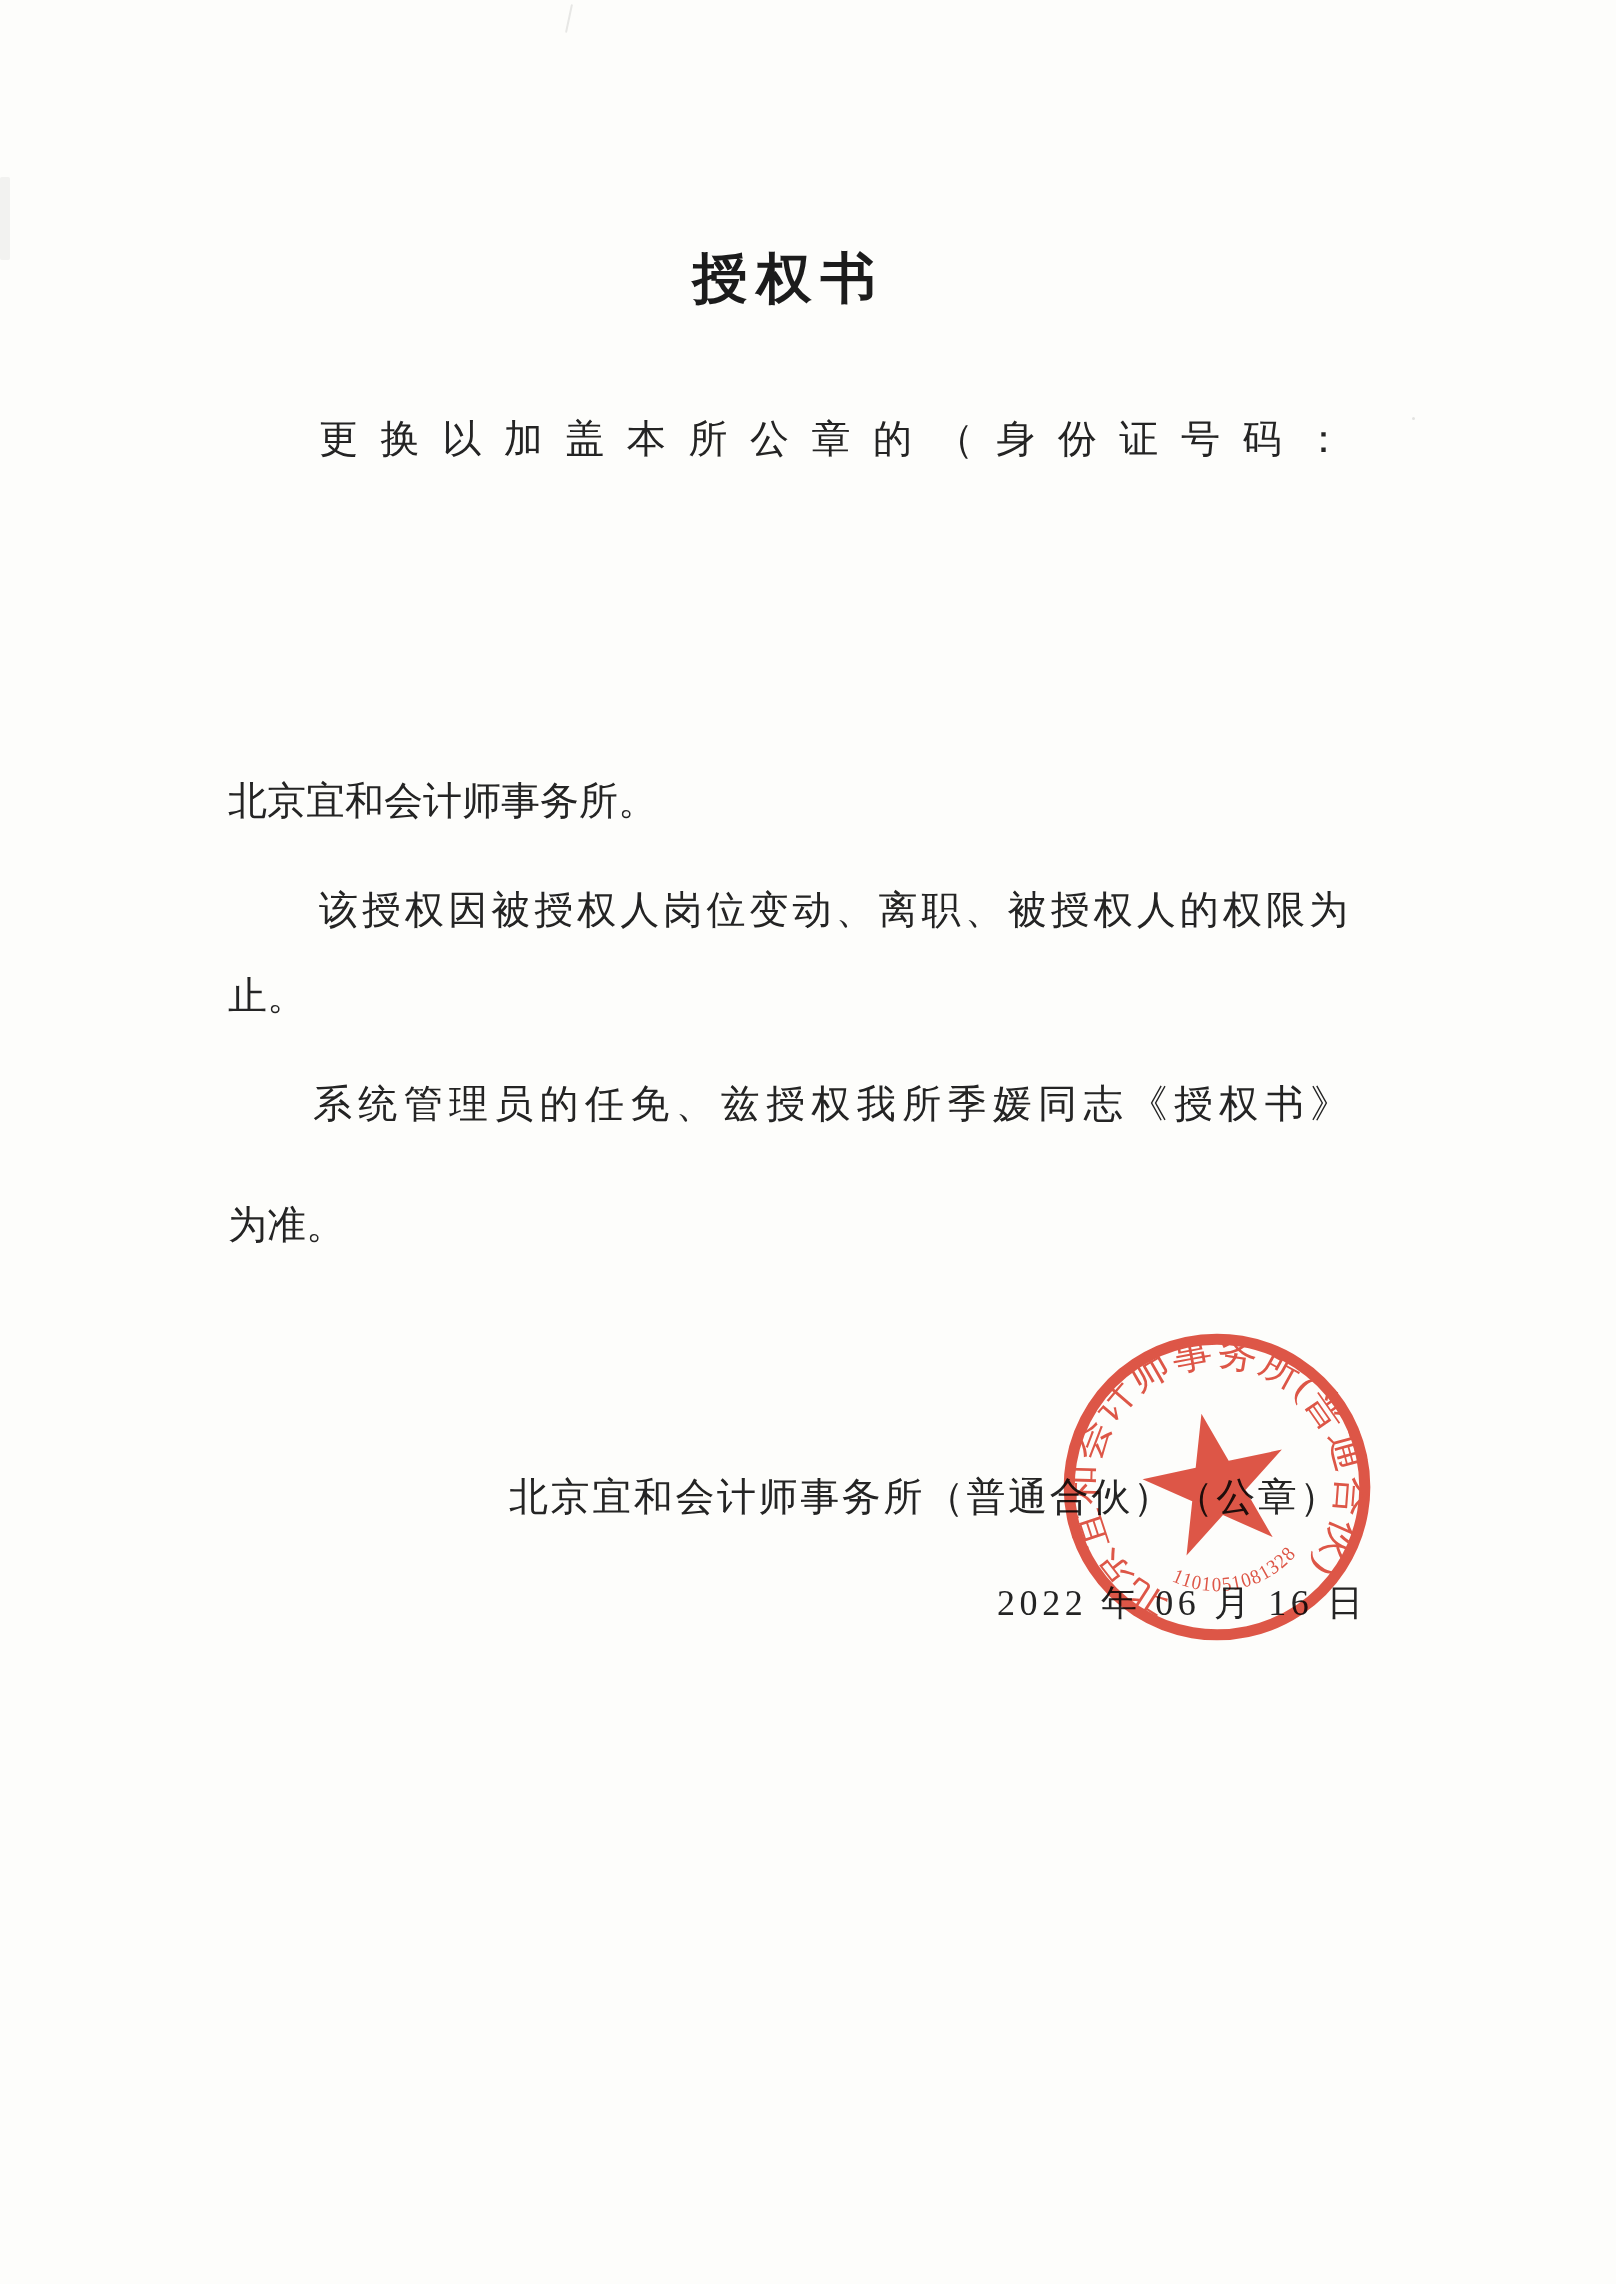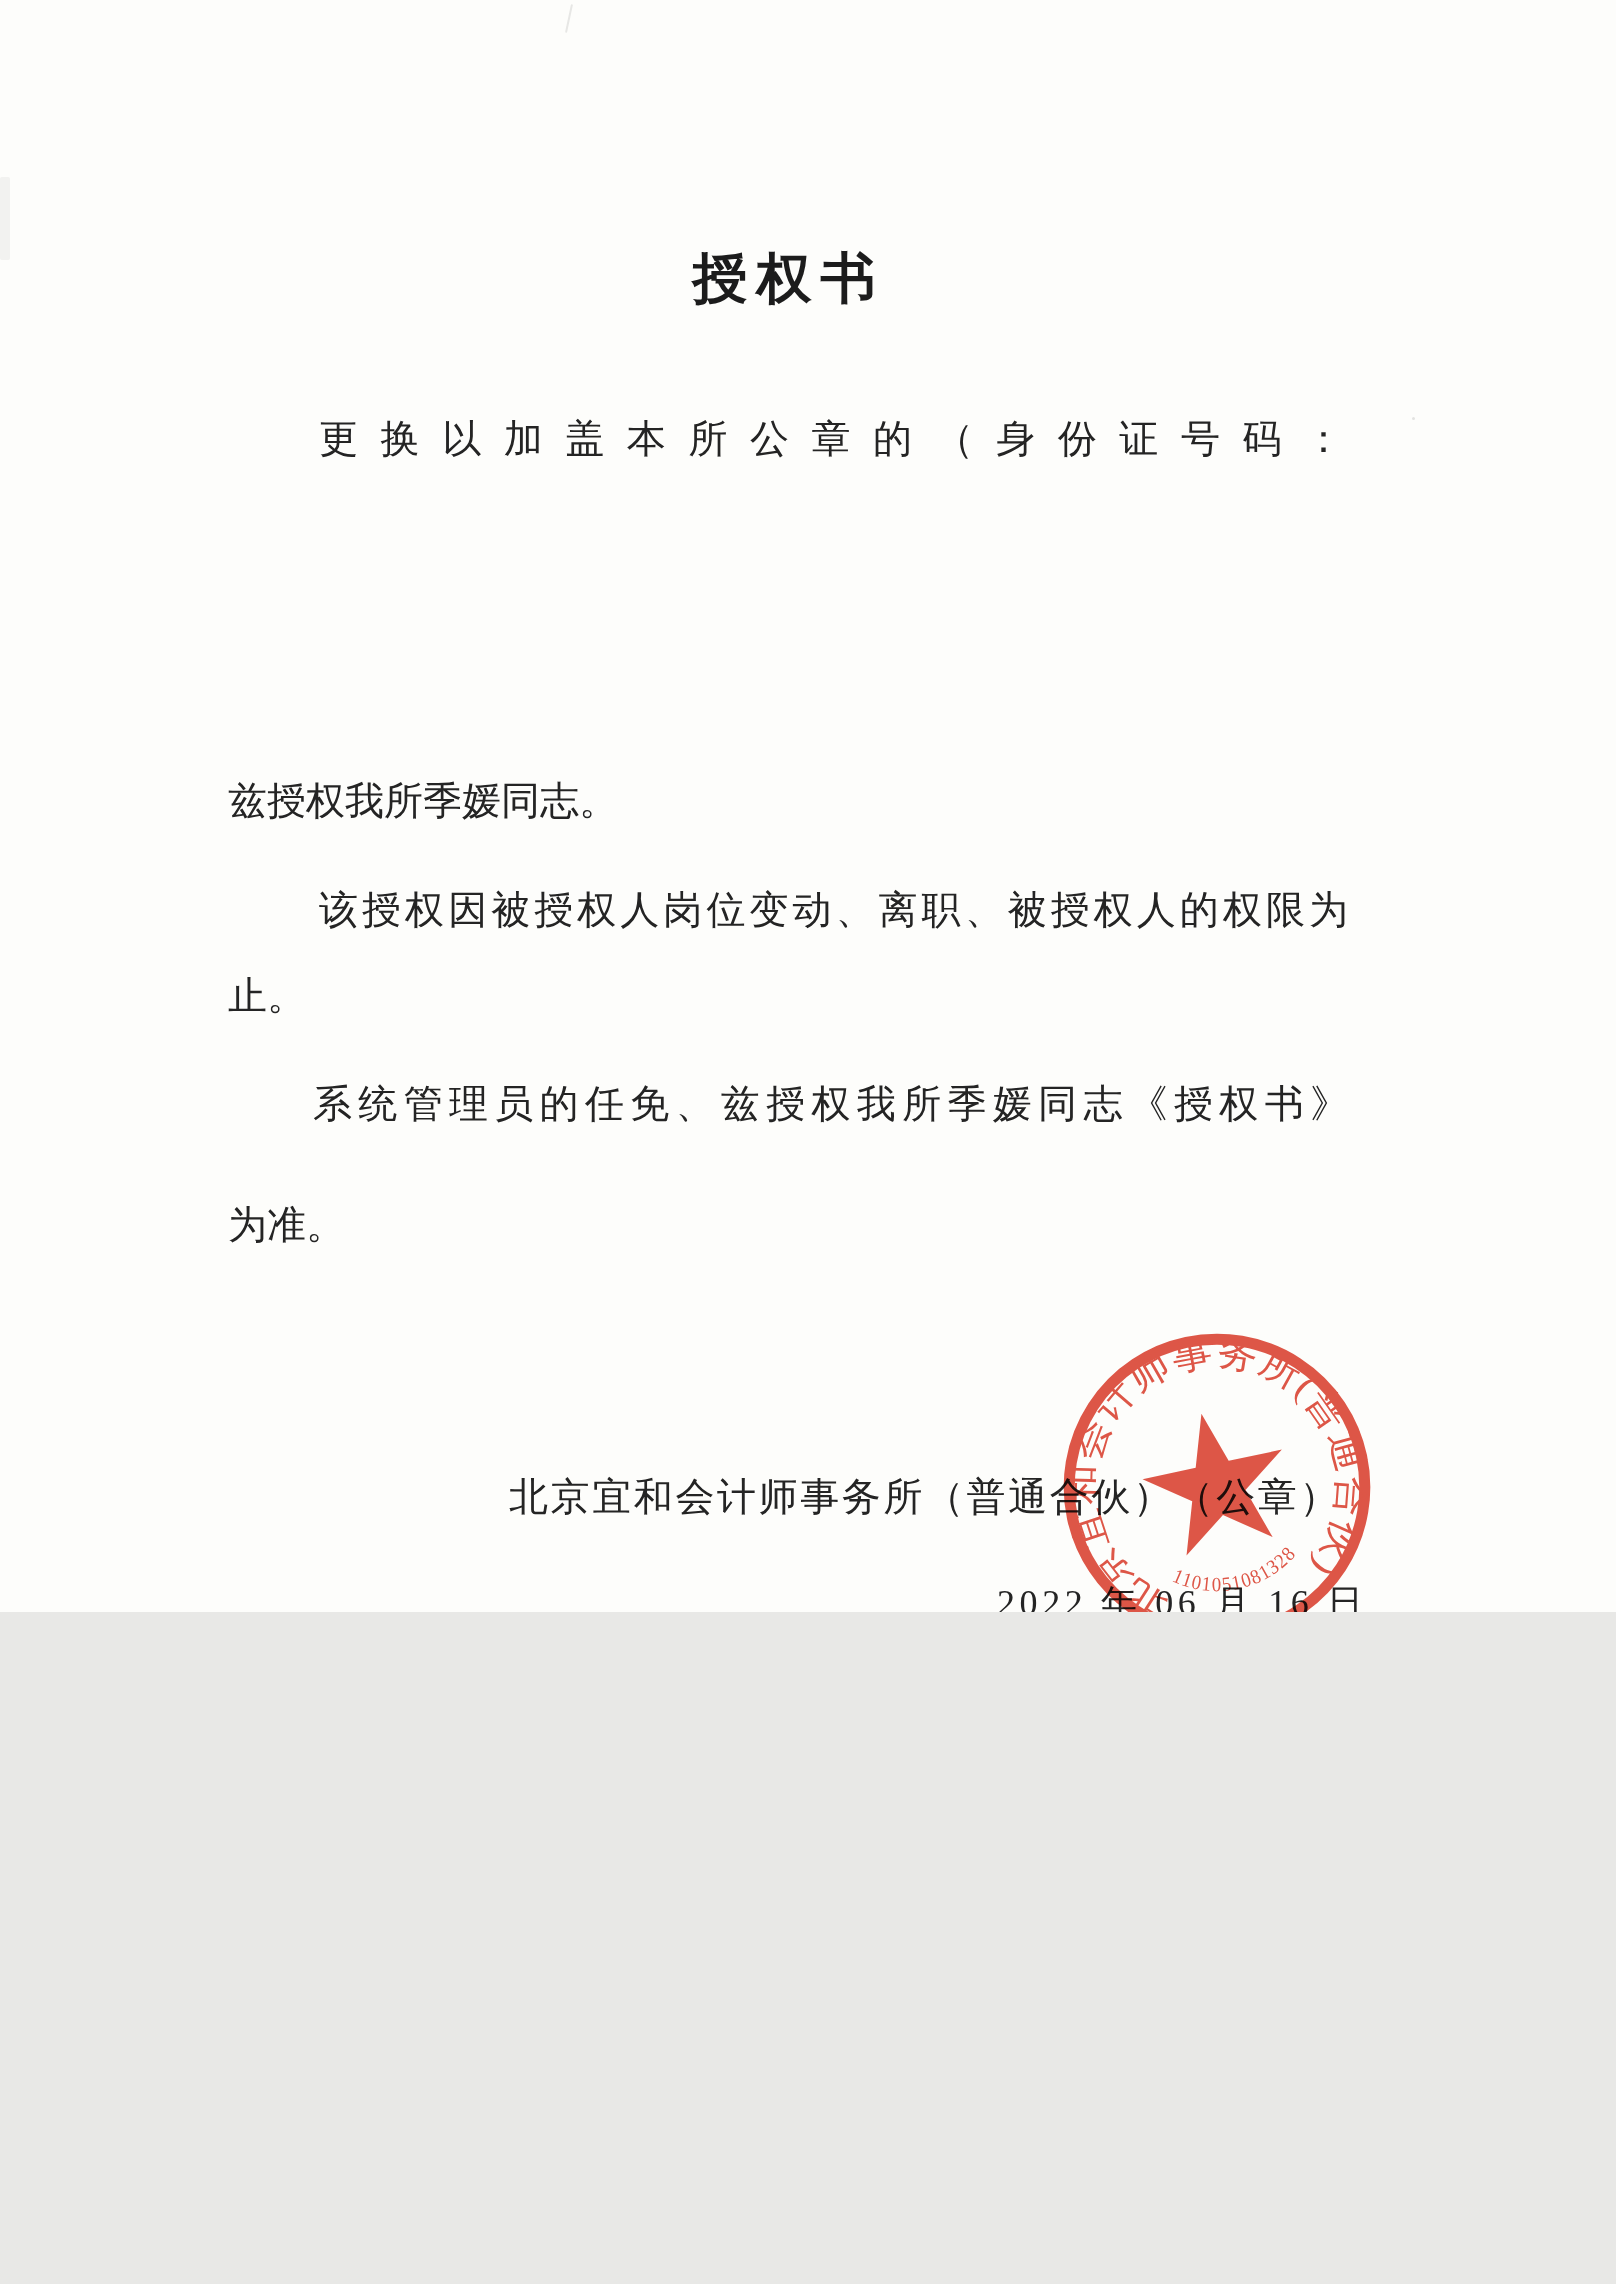--- a/index.html
+++ b/index.html
@@ -1,18 +1,18 @@
 <!DOCTYPE html>
 <html style="font-size:10.4px"><head>
 <meta charset="utf-8">
 <style>
   html,body{margin:0;padding:0;background:#e8e8e6;}
   .page{
     position:relative;
-    width:1616px;height:1612px;
+    width:1616px;height:2284px;
     margin:0 auto;
     background:#fdfdfb;
     overflow:hidden;
     font-family:"Liberation Serif","DejaVu Serif",serif;
     color:#262626;
   }
   
   .artifact{position:absolute;background:rgba(40,40,40,.05);border-radius:2px;}
   .artifact.a1{left:0;top:177px;width:10.4px;height:83px;}
   .artifact.a2{left:568px;top:3.9px;width:2px;height:29px;transform:rotate(12deg);background:rgba(40,40,40,.10);}
@@ -70,21 +70,21 @@
 
 <div class="page">
 
   <div class="artifact a1"></div>
   <div class="artifact a2"></div>
   <div class="artifact a3"></div>
 
   <div class="doc-title">授权书</div>
 
   <div class="line l1 stretch">更换以加盖本所公章的（身份证号码：</div>
-  <div class="line l5">兹授权我所季媛同志。</div>
+  <div class="line l5">北京宜和会计师事务所。</div>
   <div class="line l6 stretch">该授权因被授权人岗位变动、离职、被授权人的权限为</div>
   <div class="line l7">止。</div>
   <div class="line l8 stretch">系统管理员的任免、兹授权我所季媛同志《授权书》</div>
   <div class="line l9">为准。</div>
 
   <div class="signature-line">北京宜和会计师事务所（普通合伙）（公章）</div>
   <div class="date-line">2022 年 06 月 16 日</div>
 
   <div class="seal">
     <svg viewBox="-235 -235 470 470" xmlns="http://www.w3.org/2000/svg">

